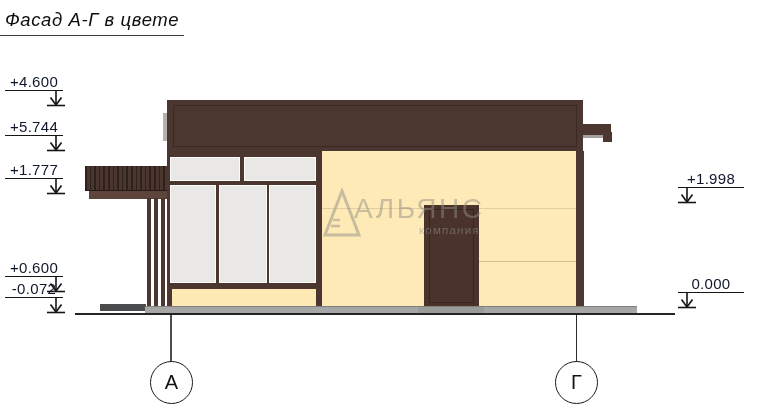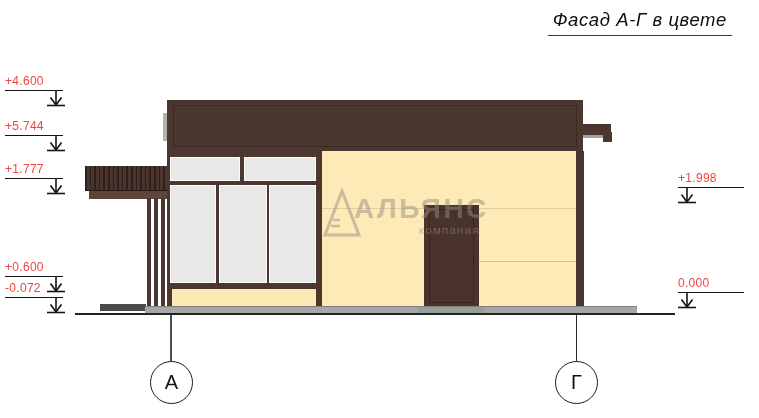--- a/index.html
+++ b/index.html
@@ -1,44 +1,44 @@
 <!DOCTYPE html>
 <html><head>
 <meta charset="utf-8">
 <style>
   html,body { margin:0; padding:0; background:#fff; }
   .canvas {
     position:relative; width:759px; height:418px; background:#ffffff;
     font-family:"Liberation Sans", sans-serif; overflow:hidden; color:#111;
   }
   
-  .title-wrap { position:absolute; top:9px; left:0; width:732px; text-align:right; }
+  .title-wrap { position:absolute; top:9px; left:0; width:732px; text-align:left; }
   .title-wrap span {
     display:inline-block; font-style:italic; font-size:18.5px; letter-spacing:0.6px;
     color:#0d0d0d; border-bottom:1.7px solid #3a3a3a; padding:0 5px 4px;
   }
   
   .elev { position:absolute; width:58px; }
-  .elev .lbl { font-size:12px; line-height:15px; height:15px; letter-spacing:0.3px; color:#ef4444; }
+  .elev .lbl { font-size:15px; line-height:15px; height:15px; text-align:center; letter-spacing:0.3px; color:#0f172a; }
   .elev .shelf { height:0; border-bottom:1.6px solid #151515; margin-top:1px; }
   .elev .arr { position:absolute; top:17px; }
   .elev-right { width:66px; }
   .arr line { stroke:#151515; stroke-width:1.6; }
   
   .abs { position:absolute; }
   .brown { background:#4c3730; }
   .glass { background:#e9e8e6; border:1.6px solid #fbfbfa; box-sizing:border-box; }
   .inner-outline { position:absolute; inset:5px 6px 5px 6px; border:1.4px solid #3b2a23; }
   .door-outline { position:absolute; inset:4px 4.5px; border:1.3px solid #36241d; }
   .canopy {
     background:repeating-linear-gradient(90deg,#2e201a 0px,#2e201a 1.6px,#4a362e 1.6px,#4a362e 4.6px);
     border-bottom:1.5px solid #261a15; box-sizing:border-box;
   }
   
-  .wm-brand { position:absolute; font-weight:bold; font-size:28px; letter-spacing:2.5px; color:rgba(146,141,134,0.50); }
+  .wm-brand { position:absolute; font-weight:normal; font-size:28px; letter-spacing:2.5px; color:rgba(146,141,134,0.50); }
   .wm-sub   { position:absolute; font-size:11.5px; letter-spacing:1.2px; color:rgba(148,143,136,0.55); }
   
   .axis-circle {
     position:absolute; width:41px; height:41px; border:1.5px solid #1b1b1b; border-radius:50%;
     background:#fff; display:flex; align-items:center; justify-content:center;
     font-size:20px; color:#141414;
   }
 </style>
 </head>
 <body>

